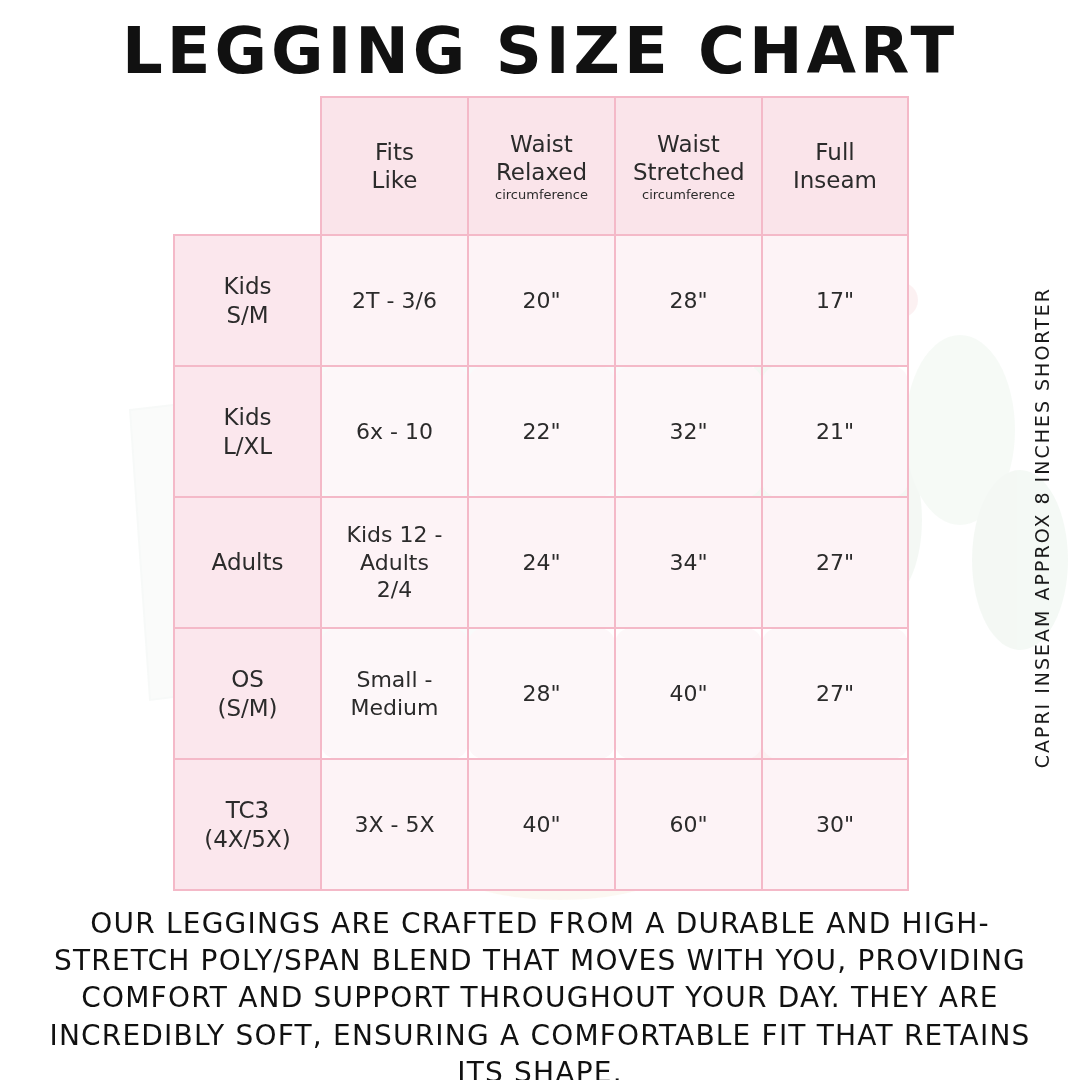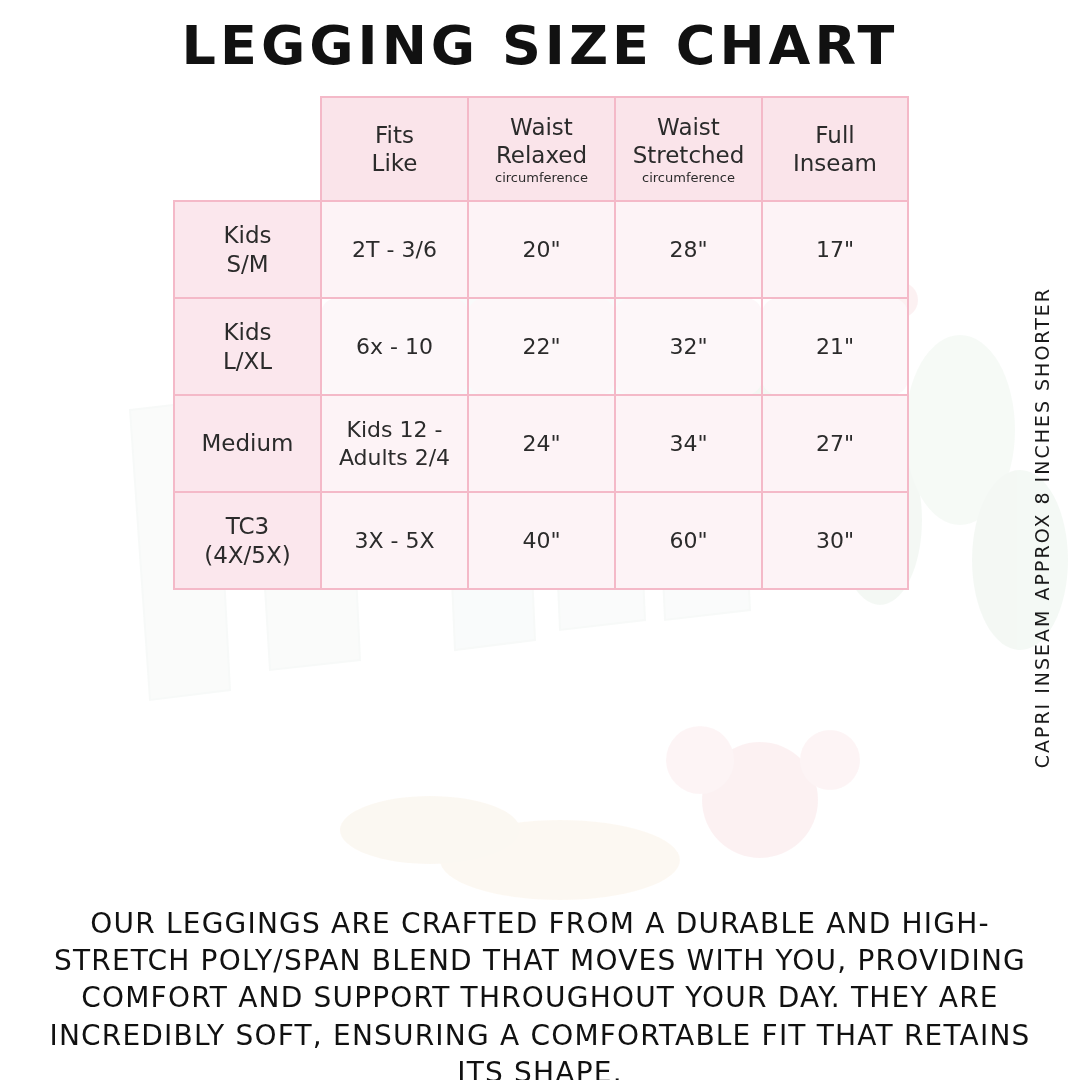--- a/index.html
+++ b/index.html
@@ -26,39 +26,39 @@
 
   
   #title {
     position: absolute;
     left: 0;
     top: 14px;
     width: 1080px;
     text-align: center;
     font-family: "DejaVu Sans", sans-serif;
     font-weight: bold;
-    font-size: 54px;
+    font-size: 64px;
     letter-spacing: 4px;
     color: #111111;
     z-index: 3;
   }
 
   
   #chart-table {
     position: absolute;
     left: 173px;
     top: 96px;
     width: 734px;
     border-collapse: collapse;
     z-index: 2;
     table-layout: fixed;
   }
   #chart-table td, #chart-table th {
     border: 2px solid #f4b9c8;
-    padding: 0;
+    padding: 17px;
     text-align: center;
     vertical-align: middle;
     font-family: "DejaVu Sans", sans-serif;
     font-weight: normal;
     color: #2b2b2b;
   }
   .col-blank { width: 147px; }
   .col-fits  { width: 147px; }
   .col-wr    { width: 147px; }
   .col-ws    { width: 147px; }
@@ -206,25 +206,32 @@
         <td class="data-cell">17"</td>
       </tr>
       <tr>
         <td class="row-label">Kids<br>L/XL</td>
         <td class="data-cell alt">6x - 10</td>
         <td class="data-cell alt">22"</td>
         <td class="data-cell alt">32"</td>
         <td class="data-cell alt">21"</td>
       </tr>
       <tr>
-        <td class="row-label">Medium</td>
+        <td class="row-label">Adults</td>
         <td class="data-cell">Kids 12 -<br>Adults 2/4</td>
         <td class="data-cell">24"</td>
         <td class="data-cell">34"</td>
         <td class="data-cell">27"</td>
+      </tr>
+      <tr>
+        <td class="row-label">OS<br>(S/M)</td>
+        <td class="data-cell alt">Small -<br>Medium</td>
+        <td class="data-cell alt">28"</td>
+        <td class="data-cell alt">40"</td>
+        <td class="data-cell alt">27"</td>
       </tr>
       <tr>
         <td class="row-label">TC3<br>(4X/5X)</td>
         <td class="data-cell">3X - 5X</td>
         <td class="data-cell">40"</td>
         <td class="data-cell">60"</td>
         <td class="data-cell">30"</td>
       </tr>
     </tbody>
 </table>

